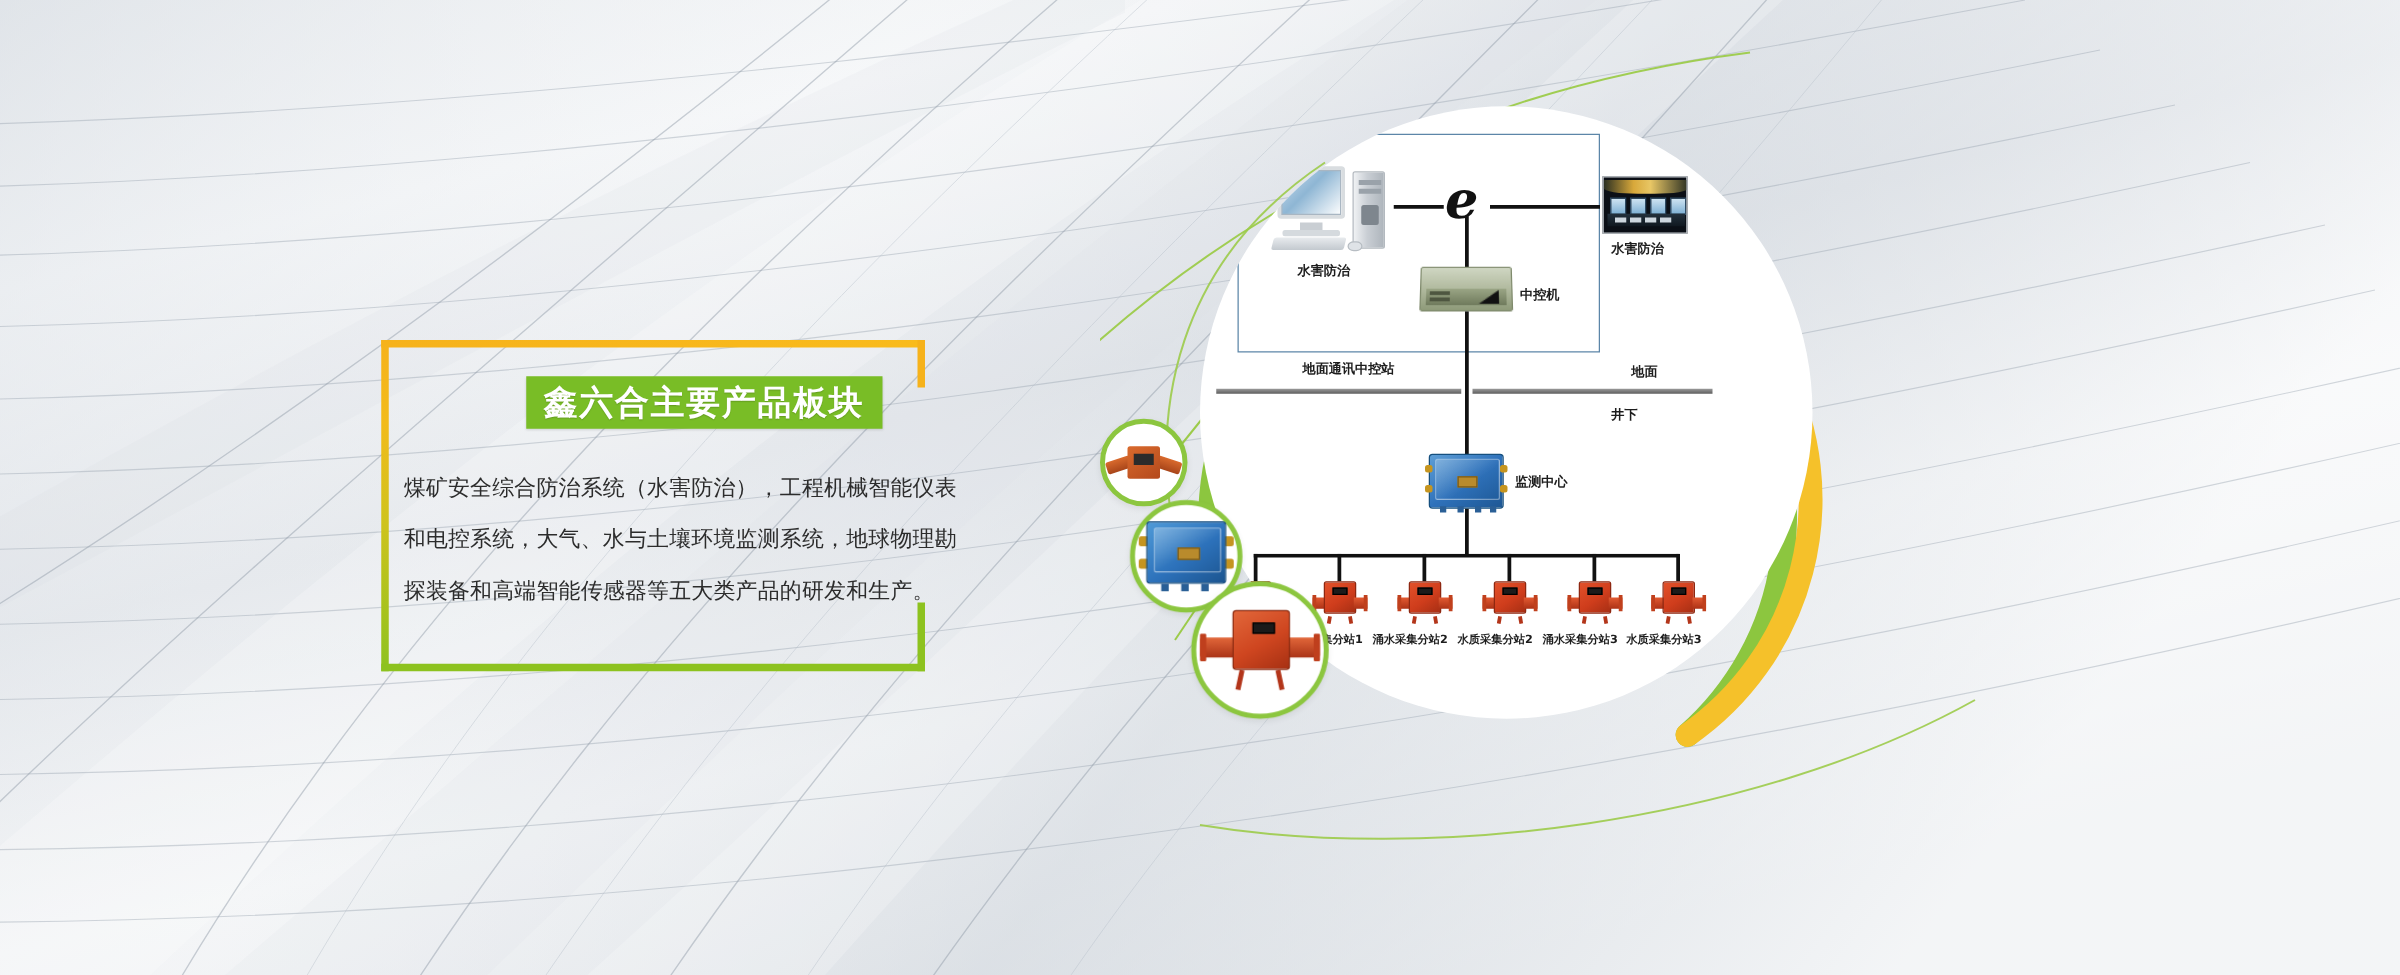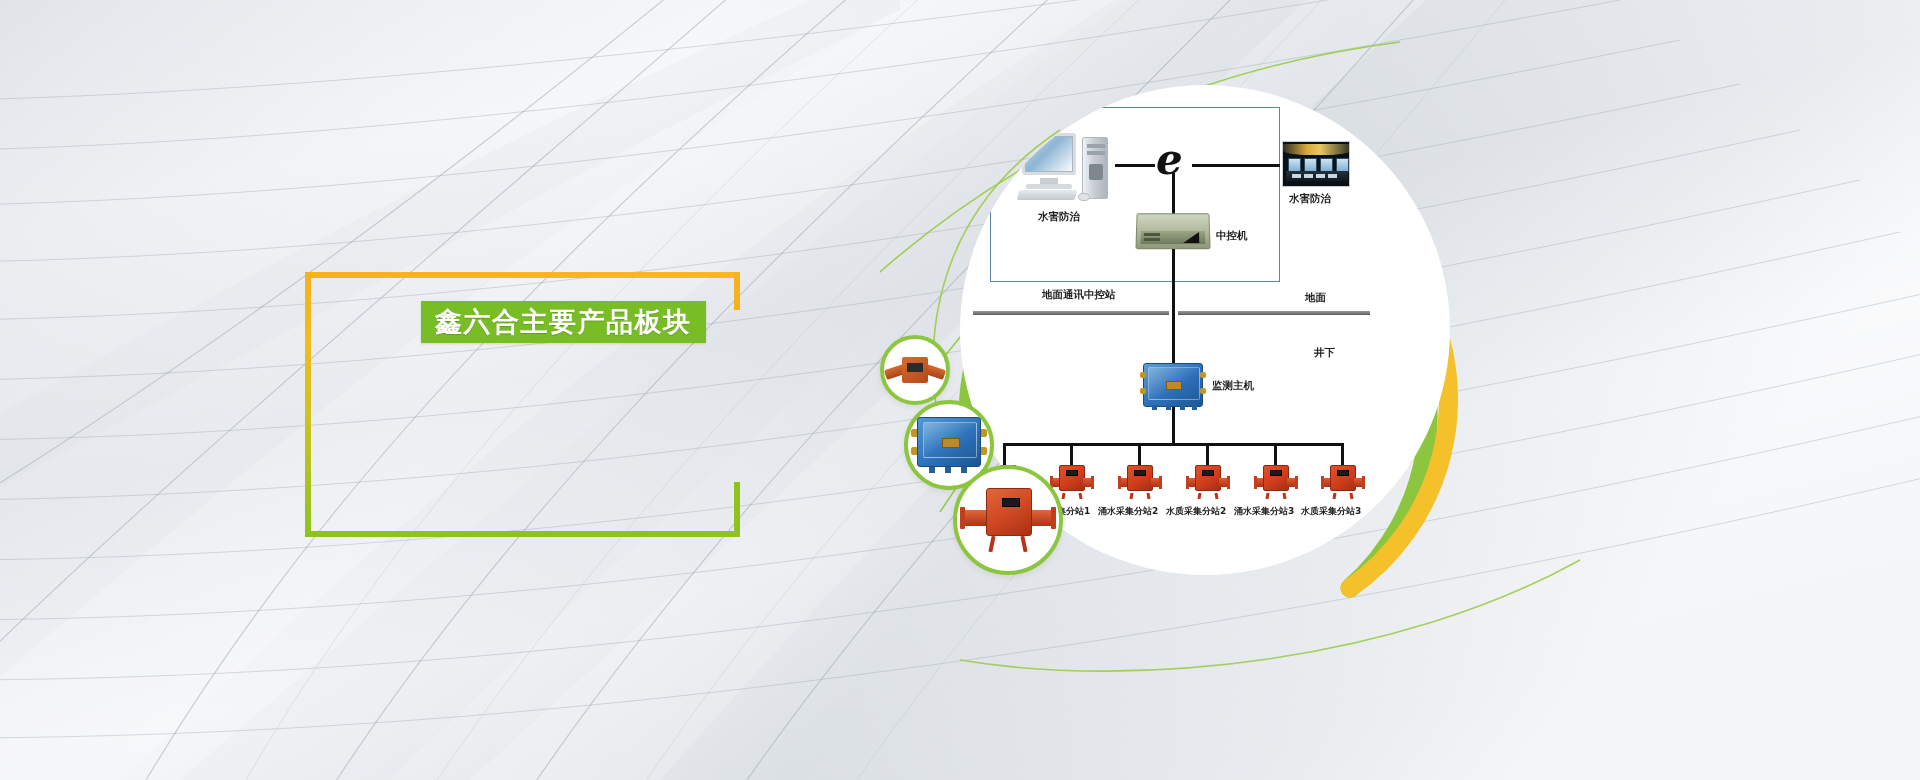--- a/index.html
+++ b/index.html
@@ -348,20 +348,21 @@
   <div class="frame-t"></div>
   <div class="frame-l"></div>
   <div class="frame-b"></div>
   <div class="frame-r-top"></div>
   <div class="frame-r-bot"></div>
 
   <div id="title-banner">
     <span>鑫六合主要产品板块</span>
   </div>
 
+  <p id="body-copy">煤矿安全综合防治系统（水害防治），工程机械智能仪表和电控系统，大气、水与土壤环境监测系统，地球物理勘探装备和高端智能传感器等五大类产品的研发和生产。</p>
 </div>
 
 <div id="composition">
 
   <svg class="ring" viewBox="0 0 1040 780">
 
     <path d="M 96 475 A 230 230 0 1 1 470 588" fill="none" stroke="#8cc63f" stroke-width="19" stroke-linecap="round"></path>
 
     <path d="M 470 588 A 230 230 0 0 0 545 298" fill="none" stroke="#f5c12a" stroke-width="19" stroke-linecap="round"></path>
 
@@ -420,35 +421,35 @@
       </div>
       <div class="lbl" style="left:329px; top:107px;">水害防治</div>
 
       <div class="lbl" style="left:82px; top:203px;">地面通讯中控站</div>
 
       <div class="wire" style="left:212px; top:164px; width:2.5px; height:116px;"></div>
 
       <div class="ground-bar" style="left:13px;  top:226px; width:196px;"></div>
       <div class="ground-bar" style="left:218px; top:226px; width:192px;"></div>
       <div class="lbl" style="left:345px; top:206px;">地面</div>
-      <div class="lbl" style="left:354px; top:240px;margin-top:21px;">井下</div>
+      <div class="lbl" style="left:329px; top:240px;">井下</div>
 
       <div class="bluebox" style="left:183px; top:278px;">
         <div class="lid2 lid"></div>
         <div class="plate"></div>
         <div class="gl" style="left:-4px; top:8px;"></div>
         <div class="gl" style="left:-4px; top:24px;"></div>
         <div class="gl" style="right:-4px; top:8px;"></div>
         <div class="gl" style="right:-4px; top:24px;"></div>
         <div class="foot" style="left:8px;"></div>
         <div class="foot" style="left:22px;"></div>
         <div class="foot" style="left:36px;"></div>
         <div class="foot" style="left:48px;"></div>
       </div>
-      <div class="lbl" style="left:252px; top:294px;">监测主机</div>
+      <div class="lbl" style="left:252px; top:294px;">监测中心</div>
 
       <div class="wire" style="left:212px; top:322px; width:2.5px; height:38px;"></div>
       <div class="wire" style="left:43px;  top:358px; width:340px; height:2.5px;"></div>
 
       <div class="wire" style="left:43px;  top:358px; width:2.5px; height:22px;"></div>
       <div class="wire" style="left:110px; top:358px; width:2.5px; height:22px;"></div>
       <div class="wire" style="left:178px; top:358px; width:2.5px; height:22px;"></div>
       <div class="wire" style="left:246px; top:358px; width:2.5px; height:22px;"></div>
       <div class="wire" style="left:314px; top:358px; width:2.5px; height:22px;"></div>
       <div class="wire" style="left:381px; top:358px; width:2.5px; height:22px;"></div>

